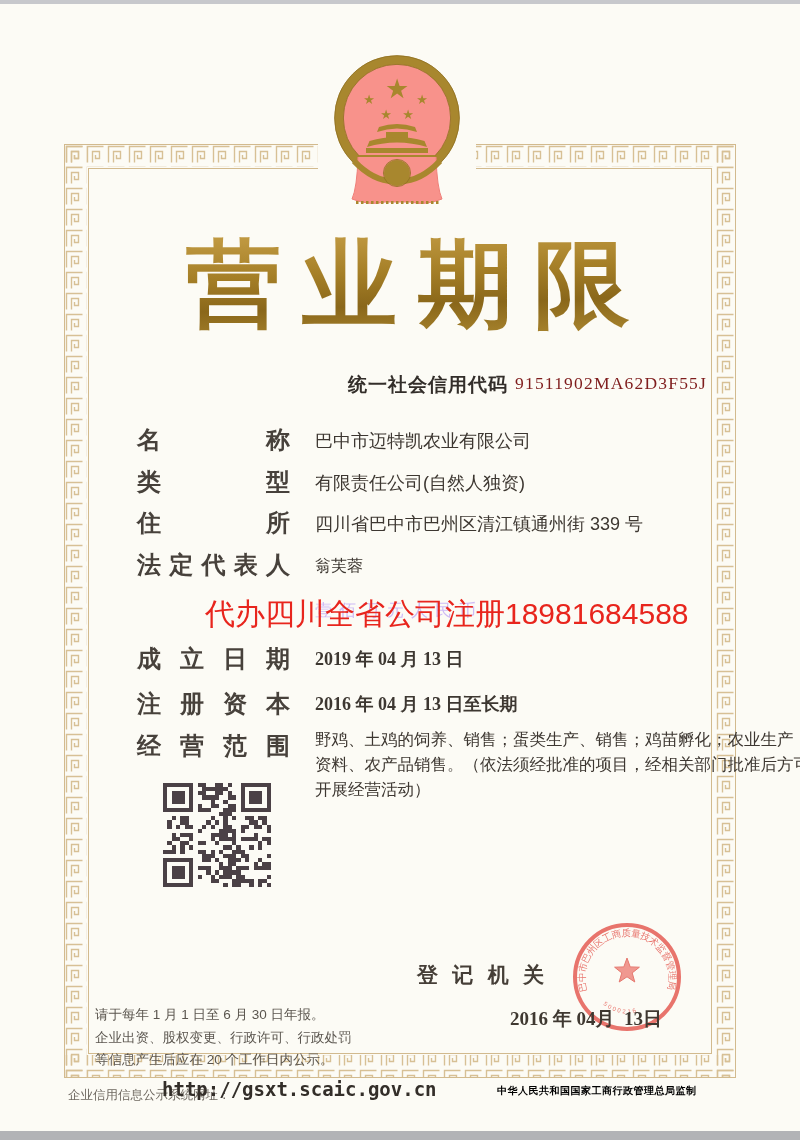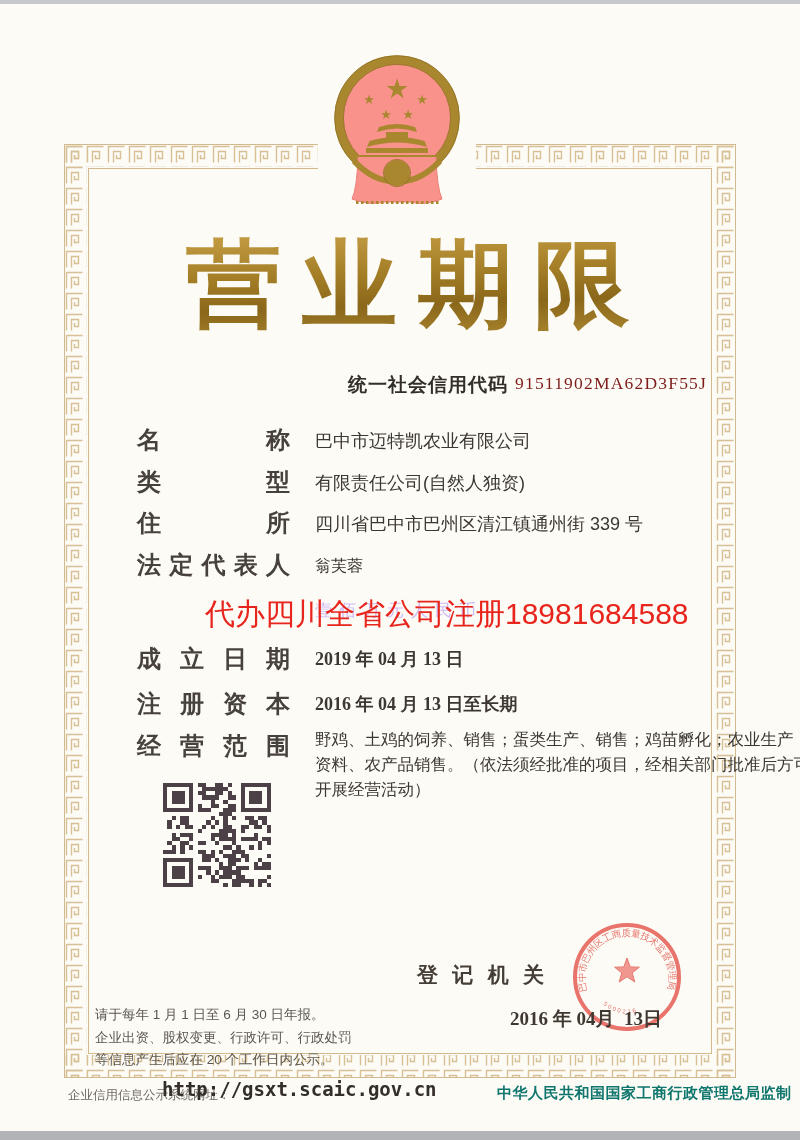--- a/index.html
+++ b/index.html
@@ -33,22 +33,22 @@
   .registry-label{position:absolute;left:417px;top:961px;z-index:3;width:127px;font-size:21px;
                   font-weight:600;color:#453e37;text-align:justify;text-align-last:justify;}
   .registry-date{position:absolute;left:510px;top:1006px;z-index:5;font-size:19px;font-weight:600;
                  font-family:"Liberation Serif",serif;color:#3f3831;white-space:pre;}
   .seal-svg{position:absolute;left:568px;top:918px;z-index:4;}
   .notes{position:absolute;left:95px;top:1004px;z-index:3;font-size:13.5px;line-height:22.5px;
          color:#5b564f;}
   .footer-site-label{position:absolute;left:68px;top:1087px;z-index:3;font-size:12.5px;color:#6e6860;}
   .footer-site-url{position:absolute;left:162px;top:1078px;z-index:3;font-size:19px;font-weight:700;
                    font-family:"DejaVu Sans Mono",monospace;color:#332e29;}
-  .footer-issuer{position:absolute;left:497px;top:1084px;z-index:3;font-size:15px;font-weight:600;
-                 font-family:Liberation Mono, monospace;letter-spacing:.5px;color:#0f766e;}
+  .footer-issuer{position:absolute;left:497px;top:1084px;z-index:3;font-size:10px;font-weight:600;
+                 font-family:Liberation Mono, monospace;letter-spacing:.5px;color:#000000;}
 </style>
 </head>
 <body>
 
 <div class="page">
 
   <div class="scan-strip scan-top"></div>
   <div class="scan-strip scan-bottom"></div>
 
   <svg class="frame-svg" width="672" height="934">

